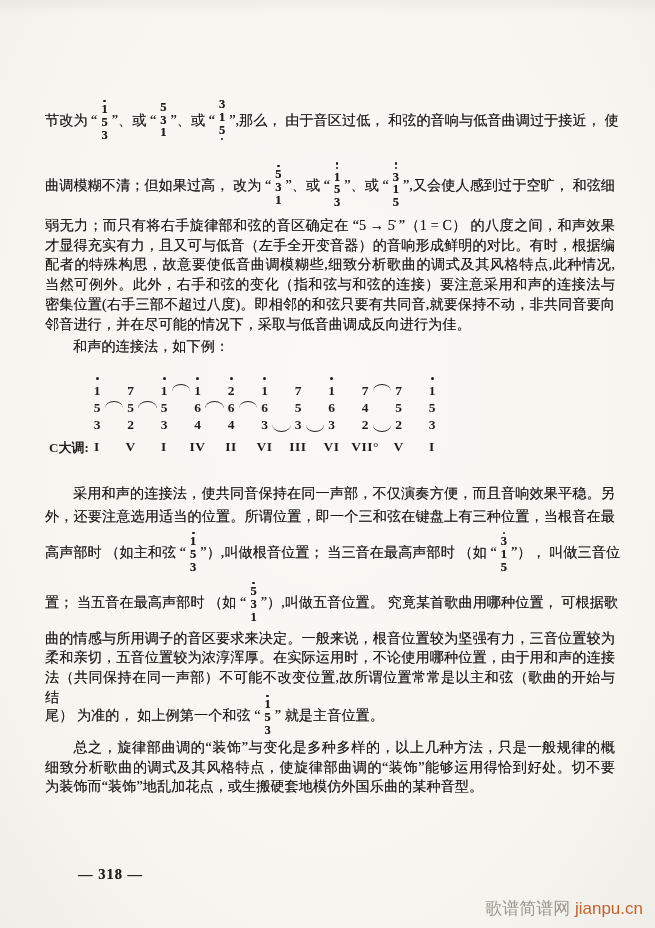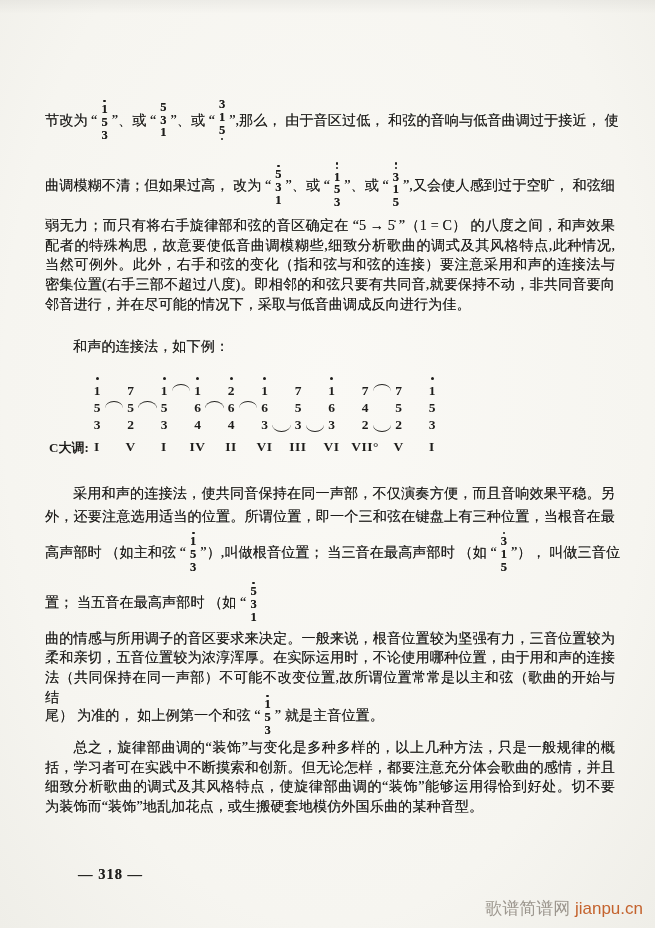--- a/index.html
+++ b/index.html
@@ -69,20 +69,21 @@
 </head>
 <body>
 
 <div class="page">
 
   <div class="flexline" style="top:94px;height:52px;"><span>节改为 “</span><span class="ichord"><span class="cdot"></span><span class="cnote">1</span><span class="cnote">5</span><span class="cnote">3</span></span><span>”、或 “</span><span class="ichord"><span class="cnote">5</span><span class="cnote">3</span><span class="cnote">1</span></span><span>”、或 “</span><span class="ichord"><span class="cnote">3</span><span class="cnote">1</span><span class="cnote">5</span><span class="cdot"></span></span><span>”,那么， 由于音区过低， 和弦的音响与低音曲调过于接近， 使</span></div>
   <div class="flexline" style="top:159px;height:52px;"><span>曲调模糊不清；但如果过高， 改为 “</span><span class="ichord"><span class="cdot"></span><span class="cnote">5</span><span class="cnote">3</span><span class="cnote">1</span></span><span>”、或 “</span><span class="ichord"><span class="cdot"></span><span class="cdot"></span><span class="cnote">1</span><span class="cnote">5</span><span class="cnote">3</span></span><span>”、或 “</span><span class="ichord"><span class="cdot"></span><span class="cdot"></span><span class="cnote">3</span><span class="cnote">1</span><span class="cnote">5</span></span><span>”,又会使人感到过于空旷， 和弦细</span></div>
 
   <div class="block" style="top:216px;">
     <div class="bl">弱无力；而只有将右手旋律部和弦的音区确定在 “5 → 5̇ ”（1 = C） 的八度之间，和声效果</div>
+    <div class="bl">才显得充实有力，且又可与低音（左手全开变音器）的音响形成鲜明的对比。有时，根据编</div>
     <div class="bl">配者的特殊构思，故意要使低音曲调模糊些,细致分析歌曲的调式及其风格特点,此种情况,</div>
     <div class="bl">当然可例外。此外，右手和弦的变化（指和弦与和弦的连接）要注意采用和声的连接法与</div>
     <div class="bl">密集位置(右手三部不超过八度)。即相邻的和弦只要有共同音,就要保持不动，非共同音要向</div>
     <div class="bl short">邻音进行，并在尽可能的情况下，采取与低音曲调成反向进行为佳。</div>
   </div>
 
   <div class="tline" style="top:338px;padding-left:28px;font-family:Liberation Mono, monospace;">和声的连接法，如下例：</div>
 
   <div class="example" id="example" style="left:45px;top:375px;width:570px;height:92px;">
       <div class="keylabel">C大调:</div>
@@ -184,29 +185,28 @@
       <div class="tie over row-mid" style="left: 193.5px;"></div>
       <div class="tie under row-bottom" style="left: 227px;"></div>
       <div class="tie under row-bottom" style="left: 260.5px;"></div>
       <div class="tie over row-top" style="left: 327.5px;"></div>
       <div class="tie under row-bottom" style="left: 327.5px;"></div>
     </div>
 
   <div class="tline jl" style="top:484px;padding-left:28px;width:542px;">采用和声的连接法，使共同音保持在同一声部，不仅演奏方便，而且音响效果平稳。另</div>
   <div class="tline jl" style="top:507px;">外，还要注意选用适当的位置。所谓位置，即一个三和弦在键盘上有三种位置，当根音在最</div>
   <div class="flexline" style="top:528px;height:48px;"><span>高声部时 （如主和弦 “</span><span class="ichord"><span class="cdot"></span><span class="cnote">1</span><span class="cnote">5</span><span class="cnote">3</span></span><span>”）,叫做根音位置； 当三音在最高声部时 （如 “</span><span class="ichord"><span class="cdot"></span><span class="cnote">3</span><span class="cnote">1</span><span class="cnote">5</span></span><span>”）， 叫做三音位</span></div>
-  <div class="flexline" style="top:578px;height:48px;"><span>置； 当五音在最高声部时 （如 “</span><span class="ichord"><span class="cdot"></span><span class="cnote">5</span><span class="cnote">3</span><span class="cnote">1</span></span></div>
+  <div class="flexline" style="top:578px;height:48px;"><span>置； 当五音在最高声部时 （如 “</span><span class="ichord"><span class="cdot"></span><span class="cnote">5</span><span class="cnote">3</span><span class="cnote">1</span></span><span>”）,叫做五音位置。 究竟某首歌曲用哪种位置， 可根据歌</span></div>
   <div class="tline jl" style="top:629px;">曲的情感与所用调子的音区要求来决定。一般来说，根音位置较为坚强有力，三音位置较为</div>
   <div class="tline jl" style="top:648px;">柔和亲切，五音位置较为浓淳浑厚。在实际运用时，不论使用哪种位置，由于用和声的连接</div>
   <div class="tline jl" style="top:668px;">法（共同保持在同一声部）不可能不改变位置,故所谓位置常常是以主和弦（歌曲的开始与结</div>
   <div class="flexline" style="top:691px;height:48px;"><span>尾） 为准的， 如上例第一个和弦 “</span><span class="ichord"><span class="cdot"></span><span class="cnote">1</span><span class="cnote">5</span><span class="cnote">3</span></span><span>” 就是主音位置。</span></div>
 
   <div class="block" style="top:738px;">
     <div class="bl indent">总之，旋律部曲调的“装饰”与变化是多种多样的，以上几种方法，只是一般规律的概</div>
-    <div class="bl">括，学习者可在实践中不断摸索和创新。但无论怎样，都要注意充分体会歌曲的感情，并且</div>
     <div class="bl">细致分析歌曲的调式及其风格特点，使旋律部曲调的“装饰”能够运用得恰到好处。切不要</div>
     <div class="bl short">为装饰而“装饰”地乱加花点，或生搬硬套地模仿外国乐曲的某种音型。</div>
   </div>
 
   <div class="footer">— 318 —</div>
 
   <div class="watermark">
     <span class="wm-name">歌谱简谱网</span>
     <span> </span>
     <span class="wm-url">jianpu.cn</span>

